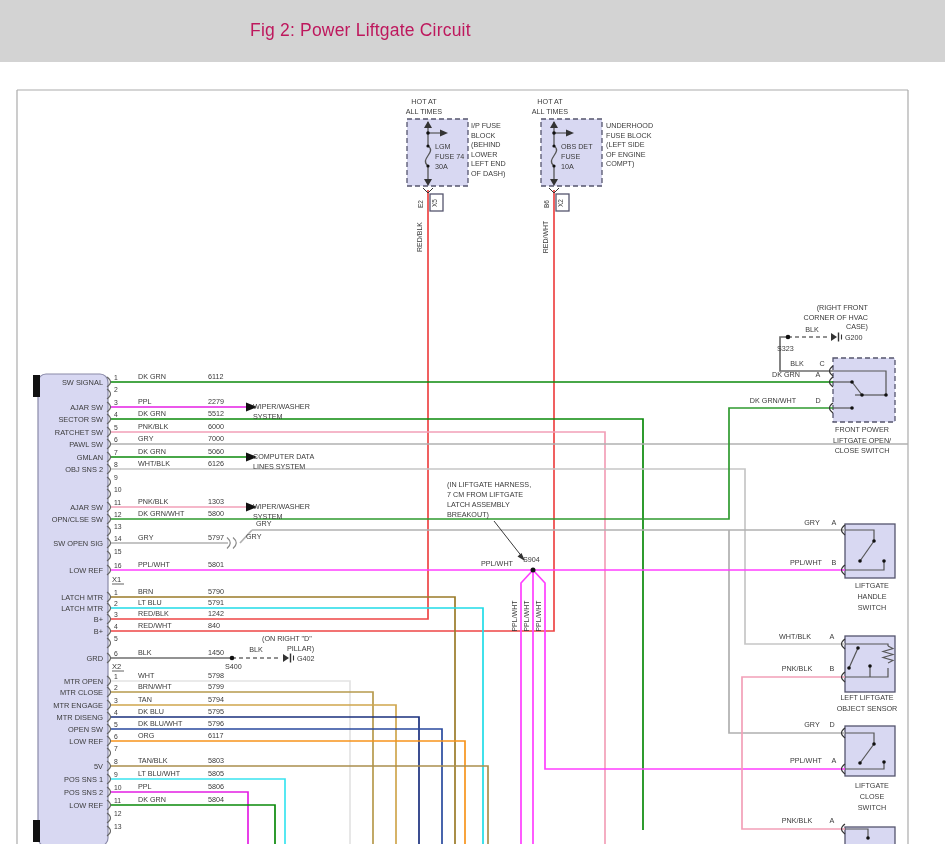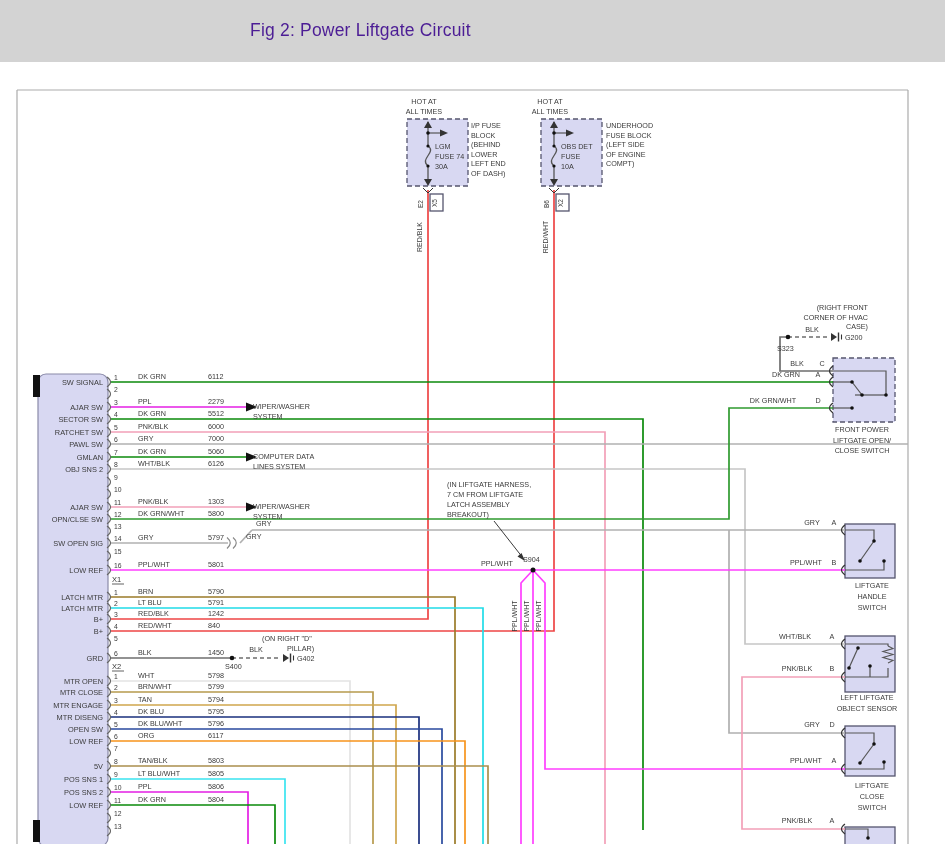--- a/index.html
+++ b/index.html
@@ -1,19 +1,19 @@
 <!DOCTYPE html>
 <html><head>
 <meta charset="utf-8">
 <style>
   html,body{margin:0;padding:0;background:#fff;}
   .screen{position:relative;width:945px;height:844px;background:#fff;overflow:hidden;
           font-family:"Liberation Sans",sans-serif;}
   .titlebar{position:absolute;left:0;top:0;width:945px;height:62px;background:#d3d3d3;}
-  .titlebar span{position:absolute;left:250px;top:20px;font-size:17.5px;color:#4c1d95;letter-spacing:.2px;text-align:right;}
+  .titlebar span{position:absolute;left:250px;top:20px;font-size:17.5px;color:#be185d;letter-spacing:.2px;text-align:right;}
   svg{position:absolute;left:0;top:0;}
   text{font-family:"Liberation Sans",sans-serif;fill:#3a3a3a;}
 </style>
 </head>
 <body>
 <div class="screen">
   <div class="titlebar">
     <span>Fig 2: Power Liftgate Circuit</span>
   </div>
   <svg id="diagram" width="945" height="844" viewBox="0 0 945 844">

